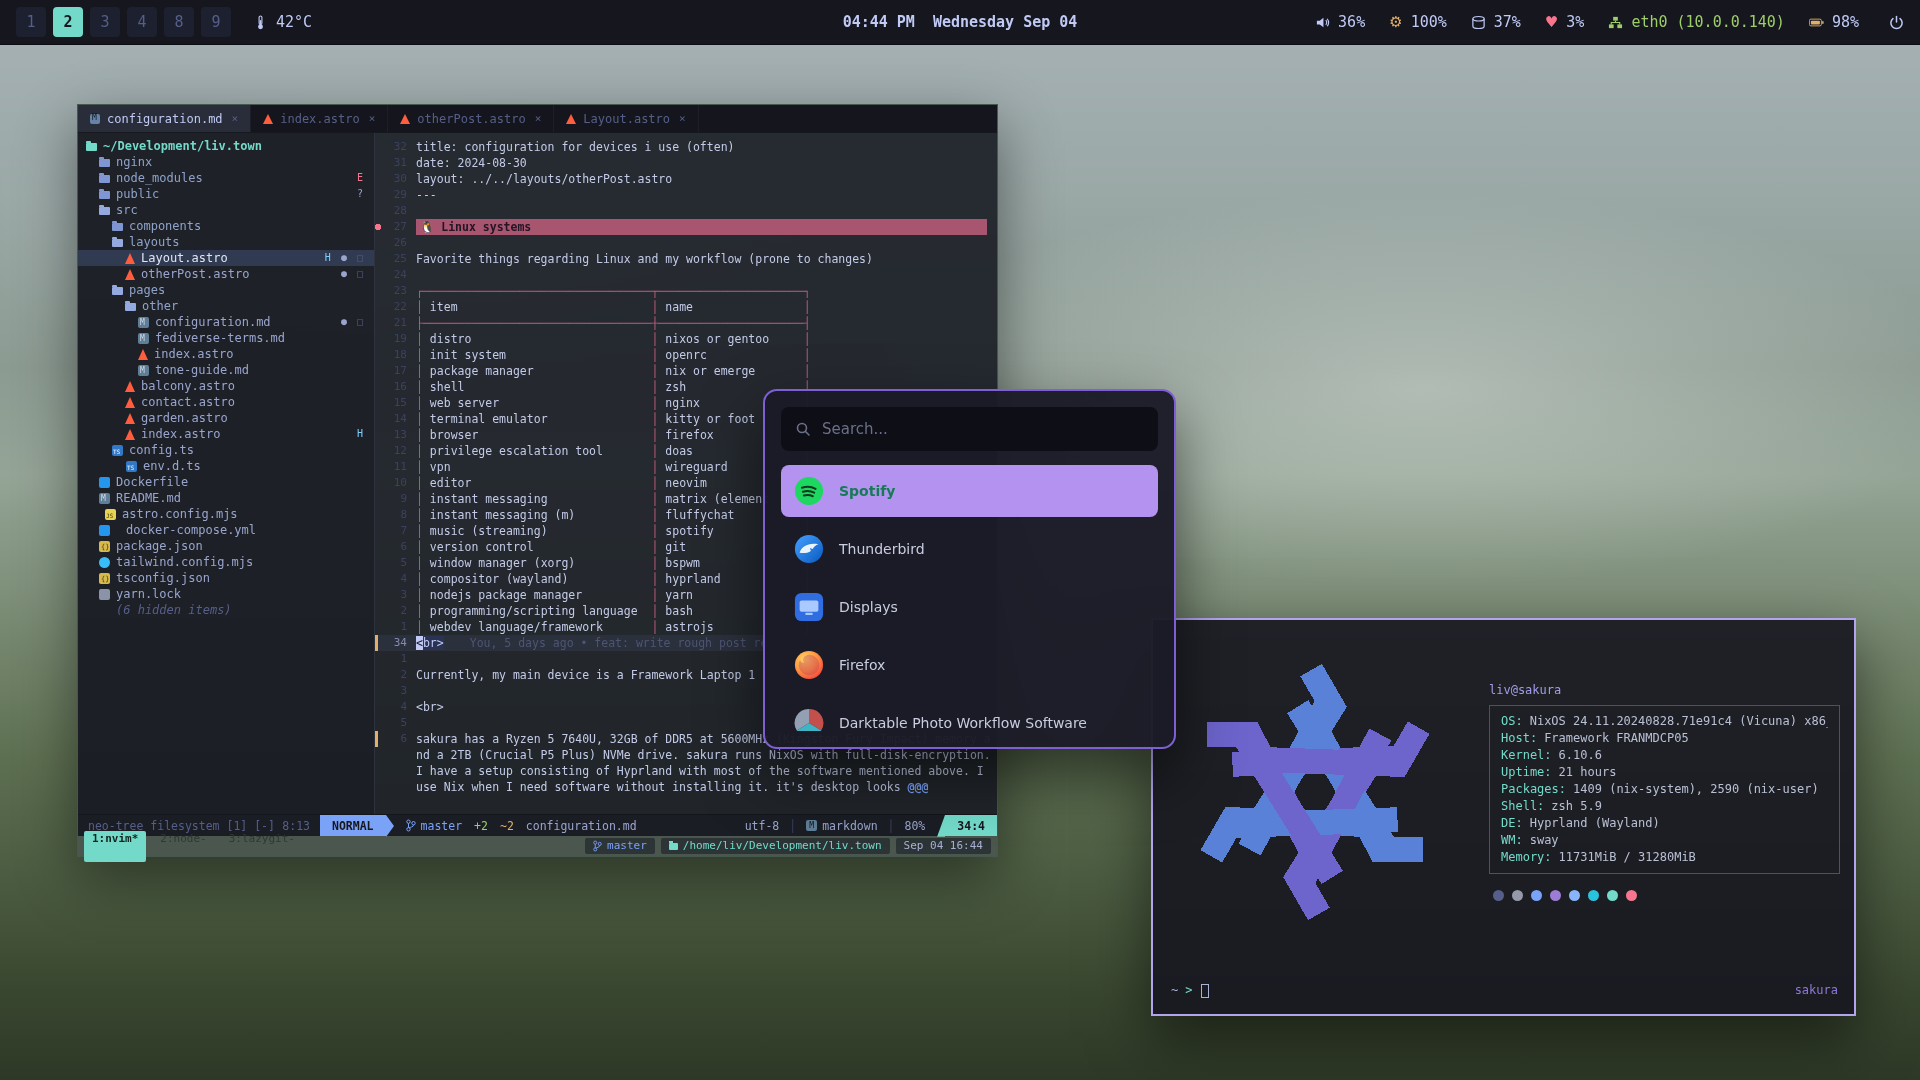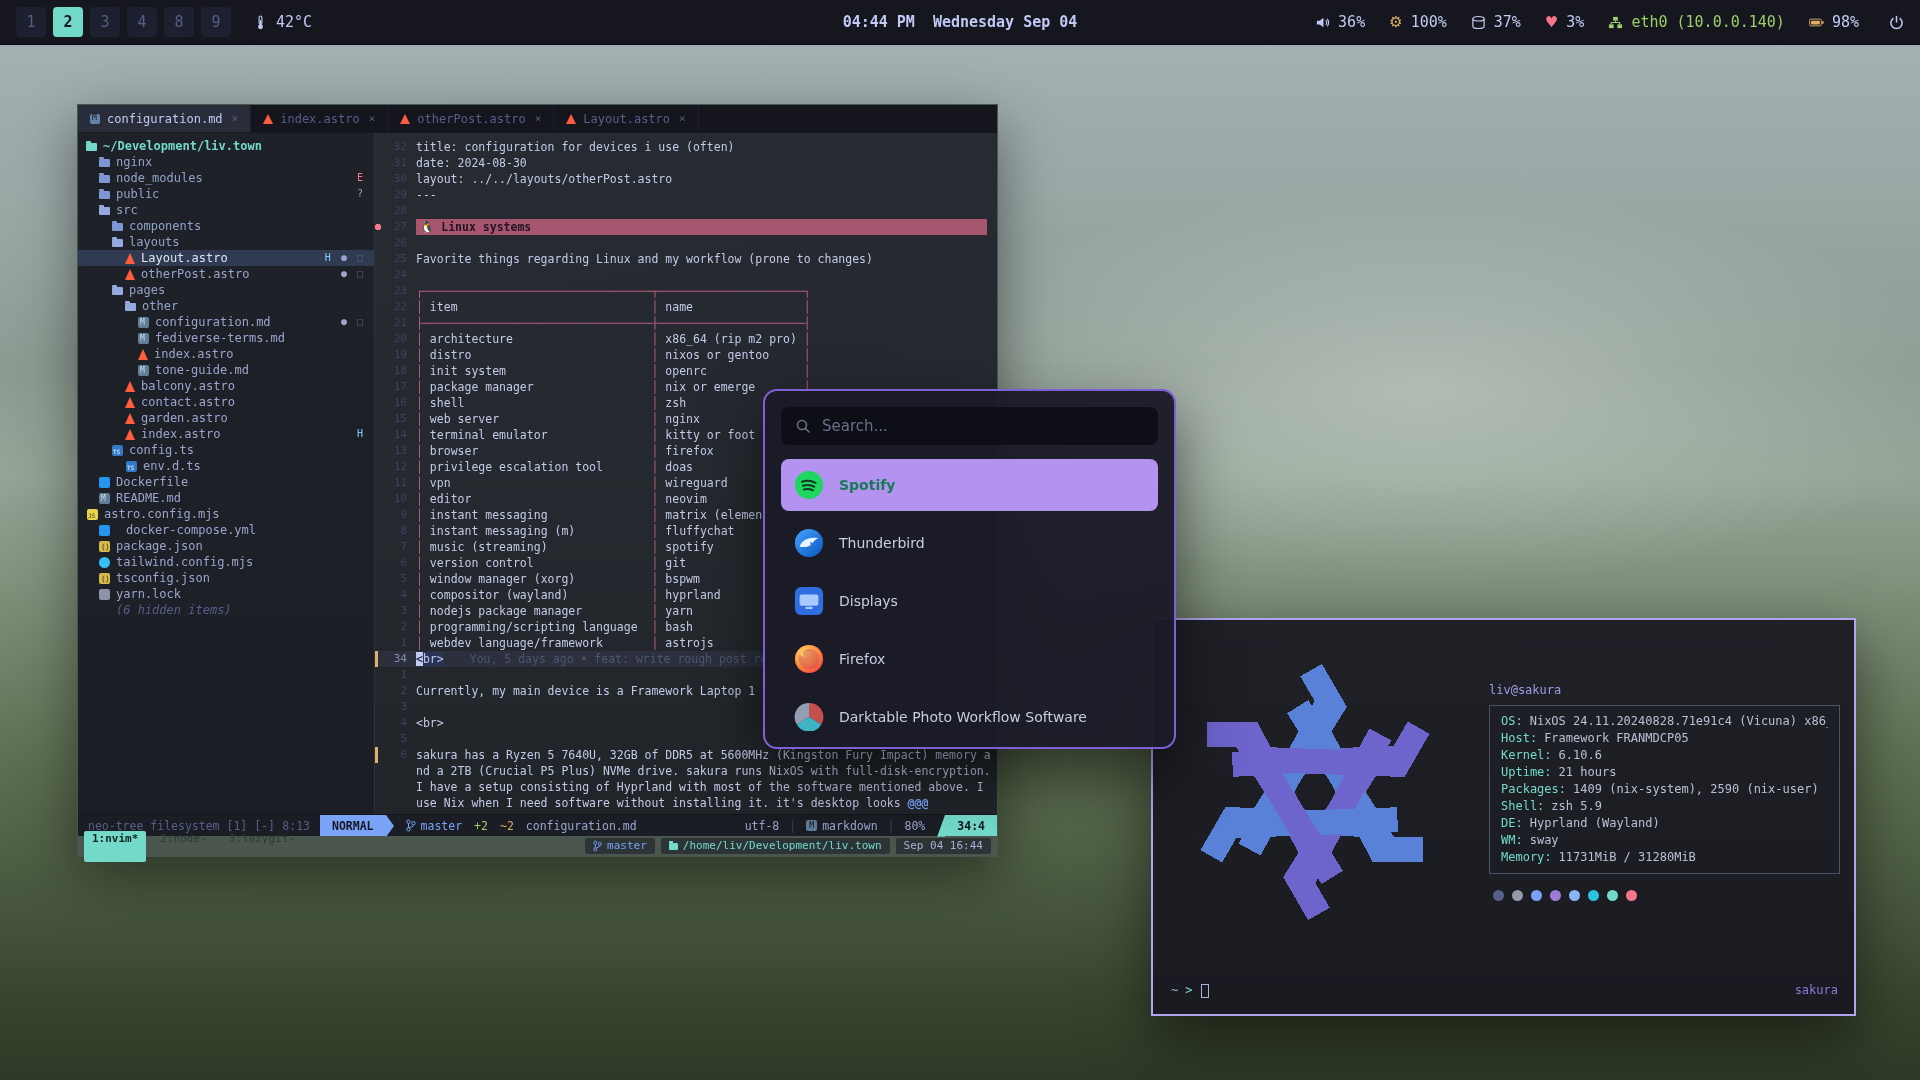--- a/index.html
+++ b/index.html
@@ -123,21 +123,21 @@
   .tmux-right{margin-left:auto;display:flex;gap:6px;align-items:center}
   .tseg{display:flex;align-items:center;gap:5px;background:rgba(22,26,34,0.55);padding:0 8px;height:16px;line-height:16px;border-radius:2px}
   .tseg-branch{color:var(--blue)} .tseg-path{color:var(--accent)} .tseg-clock{color:#a9b1d6}
   .mini-folder{width:9px;height:7px;background:var(--accent);border-radius:1px;position:relative}
   .mini-folder::before{content:"";position:absolute;top:-2px;left:0;width:4px;height:2px;background:inherit}
   
   .launcher{position:absolute;left:763px;top:389px;width:413px;height:360px;z-index:30;
     background:rgba(27,27,39,0.97);border:2px solid #7e5fd6;border-radius:14px;
     box-shadow:0 26px 60px rgba(0,0,0,0.55);padding:16px;display:flex;flex-direction:column;
     overflow:hidden;font-family:"DejaVu Sans",sans-serif}
-  .search{height:38px;flex:none;background:rgba(13,13,21,0.92);border-radius:8px;display:flex;
+  .search{height:44px;flex:none;background:rgba(13,13,21,0.92);border-radius:8px;display:flex;
     align-items:center;gap:11px;padding:0 14px}
   .search svg{width:16px;height:16px;flex:none}
   .search input{flex:1;background:transparent;border:none;outline:none;color:var(--fg);
     font-size:15px;font-family:"DejaVu Sans",sans-serif}
   .search input::placeholder{color:#6b7089}
   .litems{margin-top:14px;display:flex;flex-direction:column;gap:6px;overflow:hidden}
   .litem{height:52px;flex:none;border-radius:8px;display:flex;align-items:center;gap:15px;
     padding:0 13px;color:#c8cde0;font-size:14px;white-space:nowrap}
   .litem.selected{background:#b493f0;color:#177a56;font-weight:bold}
   .appico{width:30px;height:30px;flex:none}
@@ -364,21 +364,21 @@
           <span>env.d.ts</span>
         </div>
         <div class="trow" style="padding-left: 21px;">
           <span class="ti ti-docker"></span>
           <span>Dockerfile</span>
         </div>
         <div class="trow" style="padding-left: 21px;">
           <span class="ti ti-md"></span>
           <span>README.md</span>
         </div>
-        <div class="trow" style="padding-left: 9px;">
+        <div class="trow" style="padding-left: 27px;">
           <span class="ti ti-js"></span>
           <span>astro.config.mjs</span>
         </div>
         <div class="trow" style="padding-left: 21px; gap: 16px;">
           <span class="ti ti-docker"></span>
           <span>docker-compose.yml</span>
         </div>
         <div class="trow" style="padding-left: 21px;">
           <span class="ti ti-json"></span>
           <span>package.json</span>
@@ -454,25 +454,20 @@
           </div>
           <div class="line">
             <div class="sign"></div>
             <div class="ln">22</div>
             <div class="txt"><span class="tb">│</span> item                            <span class="tb">│</span> name                <span class="tb">│</span></div>
           </div>
           <div class="line">
             <div class="sign"></div>
             <div class="ln">21</div>
             <div class="txt"><span class="tb">├─────────────────────────────────┼─────────────────────┤</span></div>
-          </div>
-          <div class="line">
-            <div class="sign"></div>
-            <div class="ln">20</div>
-            <div class="txt"><span class="tb">│</span> architecture                    <span class="tb">│</span> x86_64 (rip m2 pro) <span class="tb">│</span></div>
           </div>
           <div class="line">
             <div class="sign"></div>
             <div class="ln">19</div>
             <div class="txt"><span class="tb">│</span> distro                          <span class="tb">│</span> nixos or gentoo     <span class="tb">│</span></div>
           </div>
           <div class="line">
             <div class="sign"></div>
             <div class="ln">18</div>
             <div class="txt"><span class="tb">│</span> init system                     <span class="tb">│</span> openrc              <span class="tb">│</span></div>

